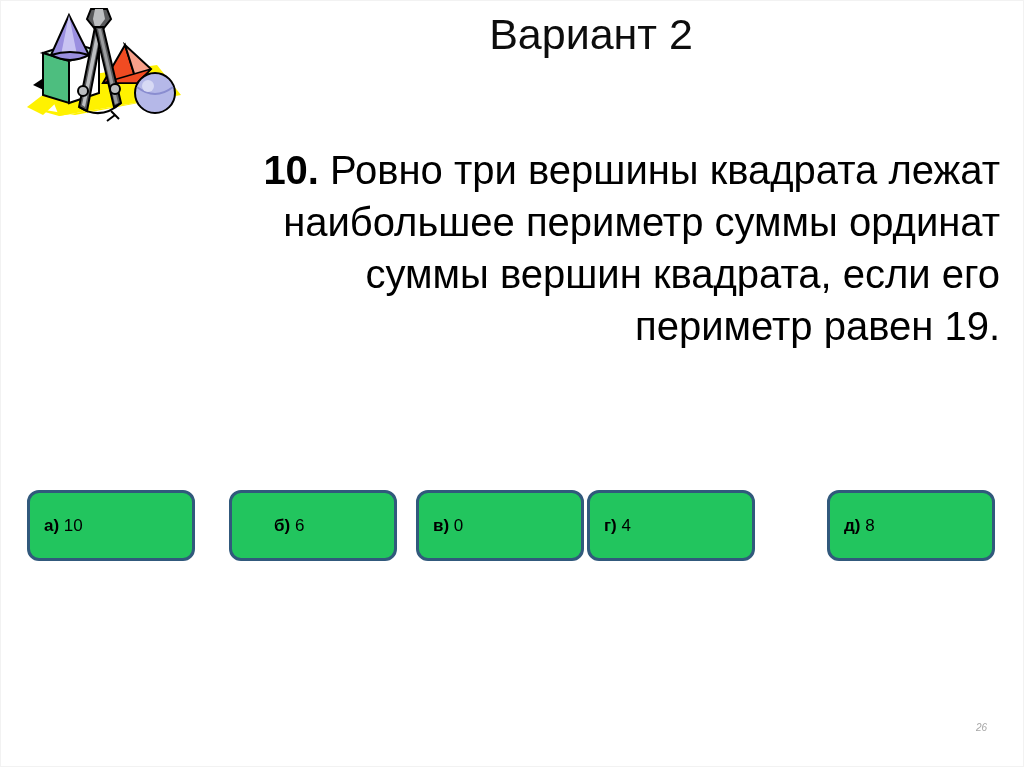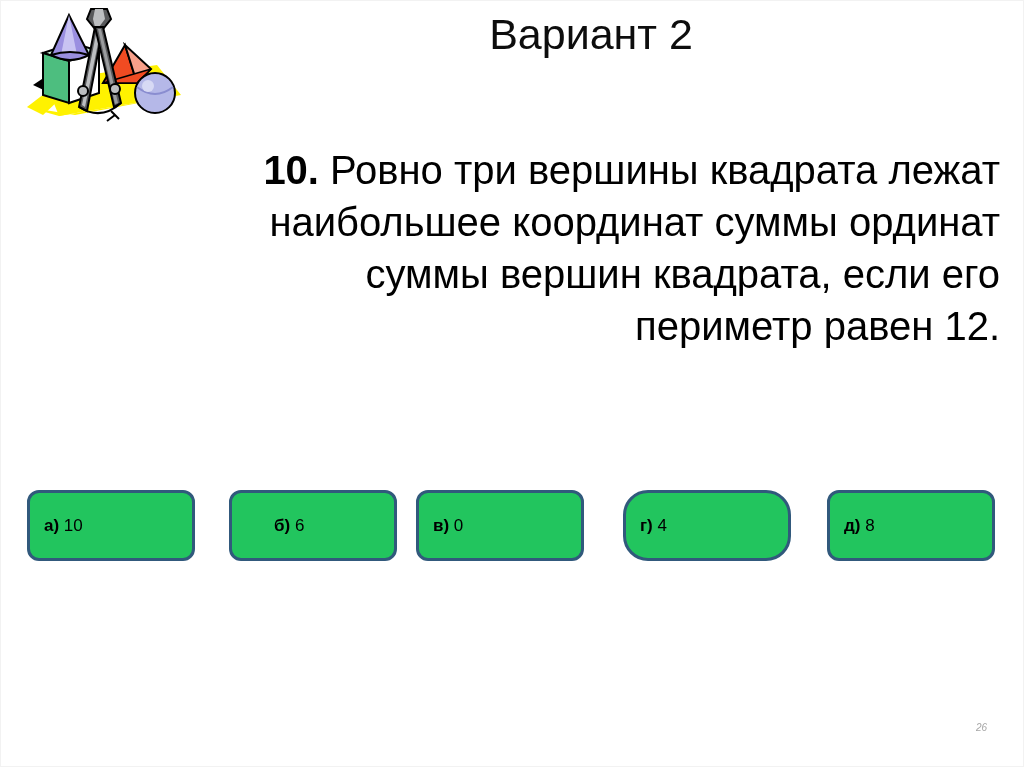--- a/index.html
+++ b/index.html
@@ -99,21 +99,21 @@
   }
   .answer-btn .letter {
     font-weight: bold;
   }
   .answer-btn .value {
     font-weight: 400;
   }
   #btn-0 { left: 26px;  }
   #btn-1 { left: 228px; padding-left: 28px; }
   #btn-2 { left: 415px; }
-  #btn-3 { left: 622px; border-radius: 25px; }
+  #btn-3 { left: 586px; }
   #btn-4 { left: 826px; align-items: center; }
 
   
   #page-number {
     position: absolute;
     right: 36px;
     bottom: 33px;
     font-size: 10px;
     color: #a6a6a6;
     font-family: "Liberation Sans", "DejaVu Sans", sans-serif;
@@ -160,23 +160,23 @@
       <circle cx="100" cy="86" r="5" fill="#BCBEC0" stroke="#000000" stroke-width="2"></circle>
       <path d="M64,104 Q86,118 106,100" fill="none" stroke="#000000" stroke-width="2"></path>
       <path d="M96,108 L104,116 M100,112 L92,118" stroke="#000000" stroke-width="2" fill="none"></path>
     </svg>
   </div>
 
   <div id="slide-title">Вариант 2</div>
 
   <div id="question">
     <div class="qline"><span class="qnum">10.</span> <span>Ровно три вершины квадрата лежат</span></div>
-    <div class="qline">наибольшее координат суммы ординат</div>
+    <div class="qline">наибольшее периметр суммы ординат</div>
     <div class="qline">суммы вершин квадрата, если  его</div>
-    <div class="qline">периметр равен 12.</div>
+    <div class="qline">периметр равен 19.</div>
   </div>
 
   <div id="answers">
 
     <div class="answer-btn" id="btn-0">
       <div class="inner">
         <span class="letter">а)</span>
         <span class="value">10</span>
       </div>
     </div>

